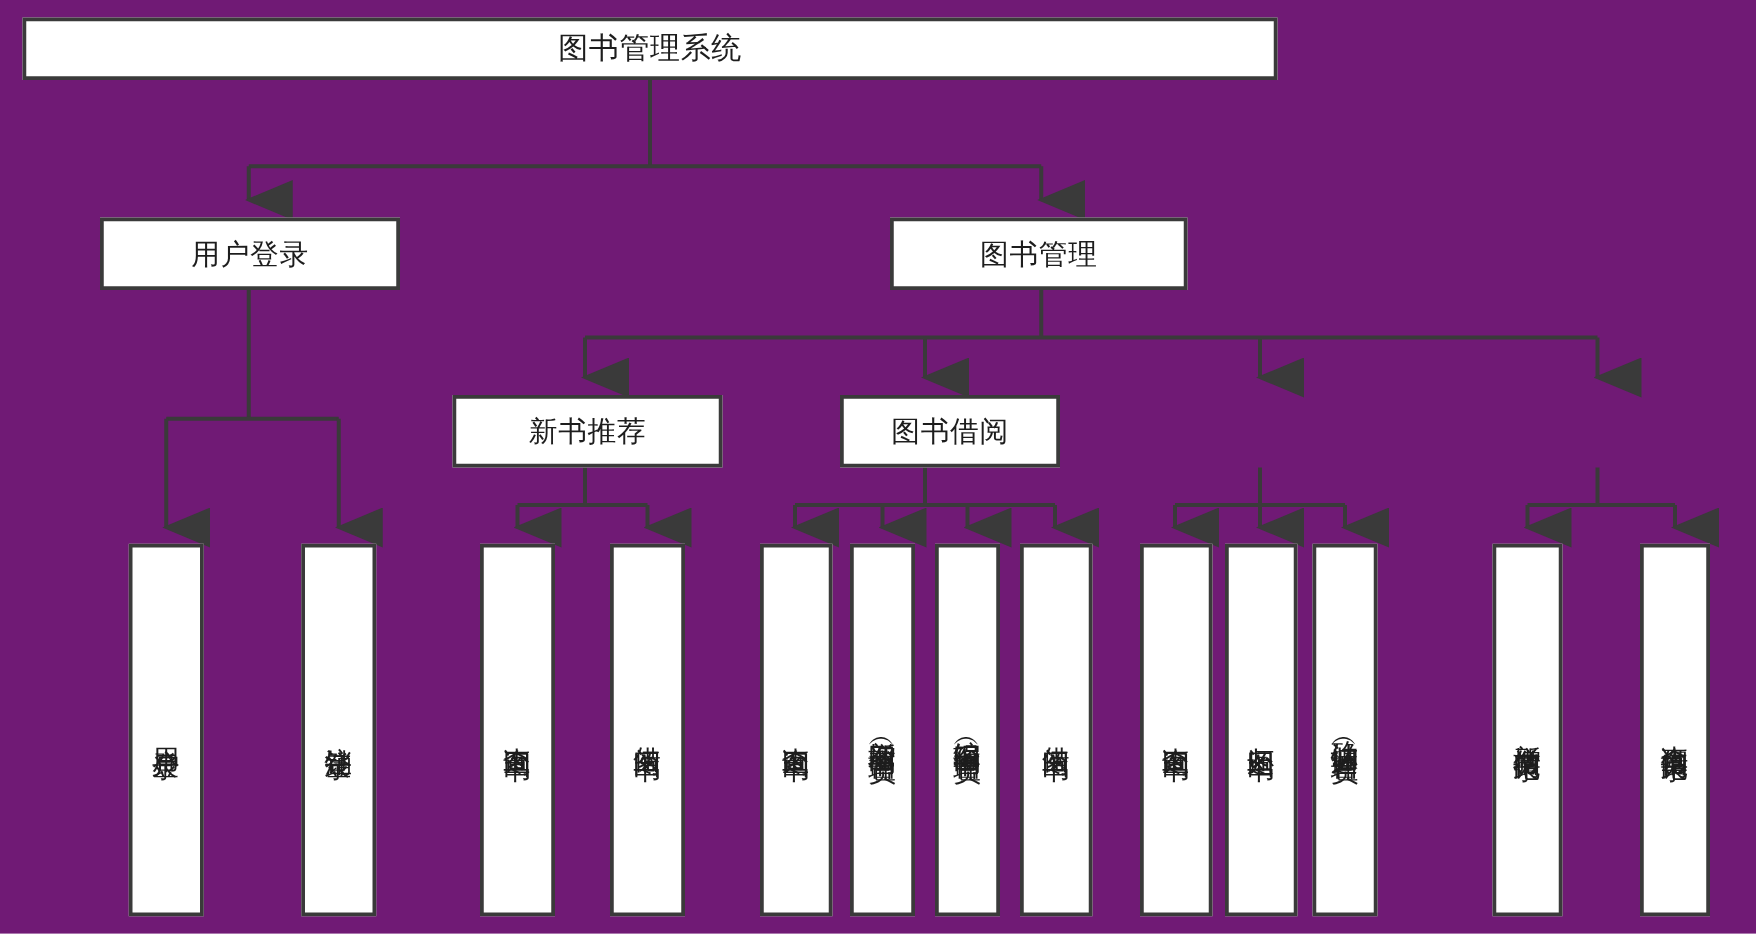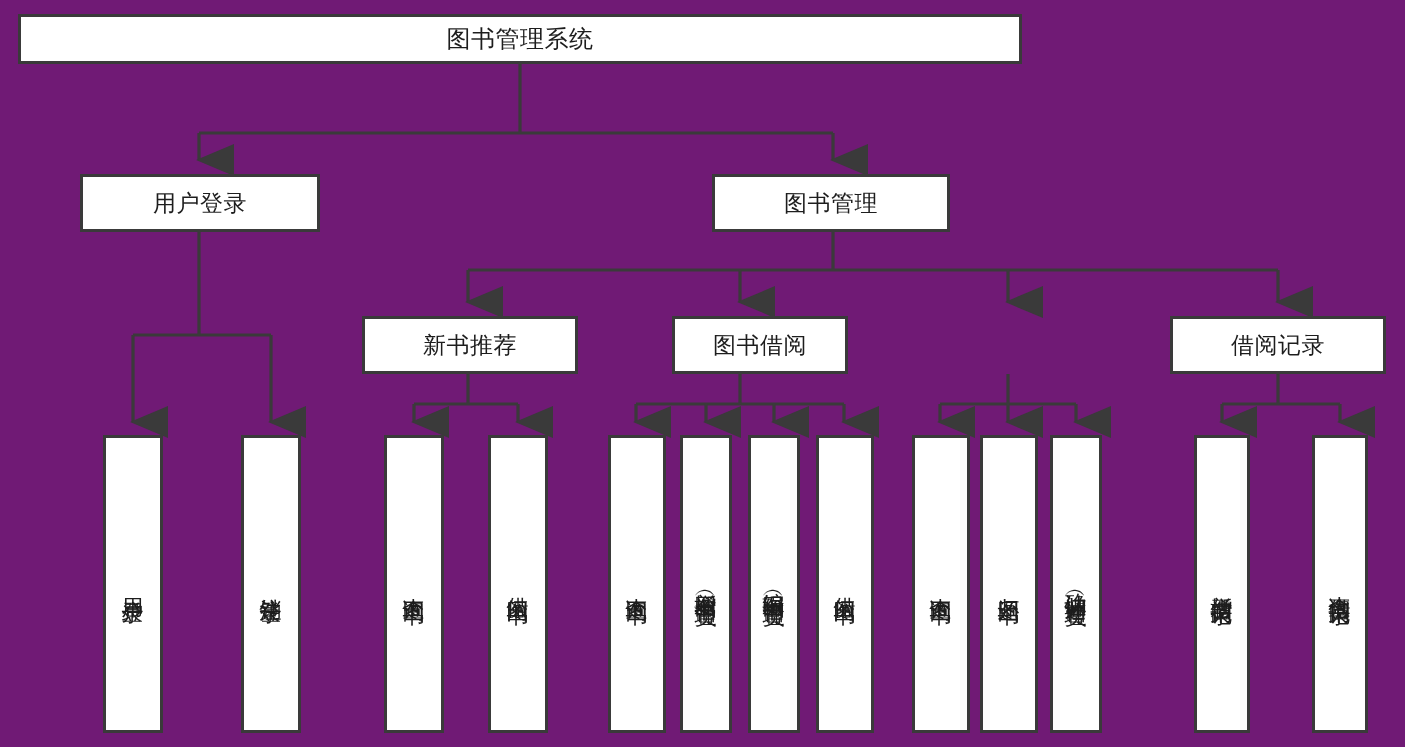--- a/index.html
+++ b/index.html
@@ -135,23 +135,20 @@
   <div class="node" style="left:712px; top:174px; width:238px; height:58px;">
     <span class="label">图书管理</span>
   </div>
 
   <div class="node" style="left:362px; top:316px; width:216px; height:58px;">
     <span class="label">新书推荐</span>
   </div>
   <div class="node" style="left:632px; top:316px; width:176px; height:58px;margin-left:40px;">
     <span class="label">图书借阅</span>
   </div>
-  <div class="node" style="left:1170px; top:316px; width:216px; height:58px;">
-    <span class="label">借阅记录</span>
-  </div>
 
   <div class="node leaf" style="left:103px; top:435px; width:60px; height:298px;">
     <span class="label">用户登录</span>
   </div>
   <div class="node leaf" style="left:241px; top:435px; width:60px; height:298px;">
     <span class="label">注销登录</span>
   </div>
 
   <div class="node leaf" style="left:384px; top:435px; width:60px; height:298px;">
     <span class="label">查询图书</span>

